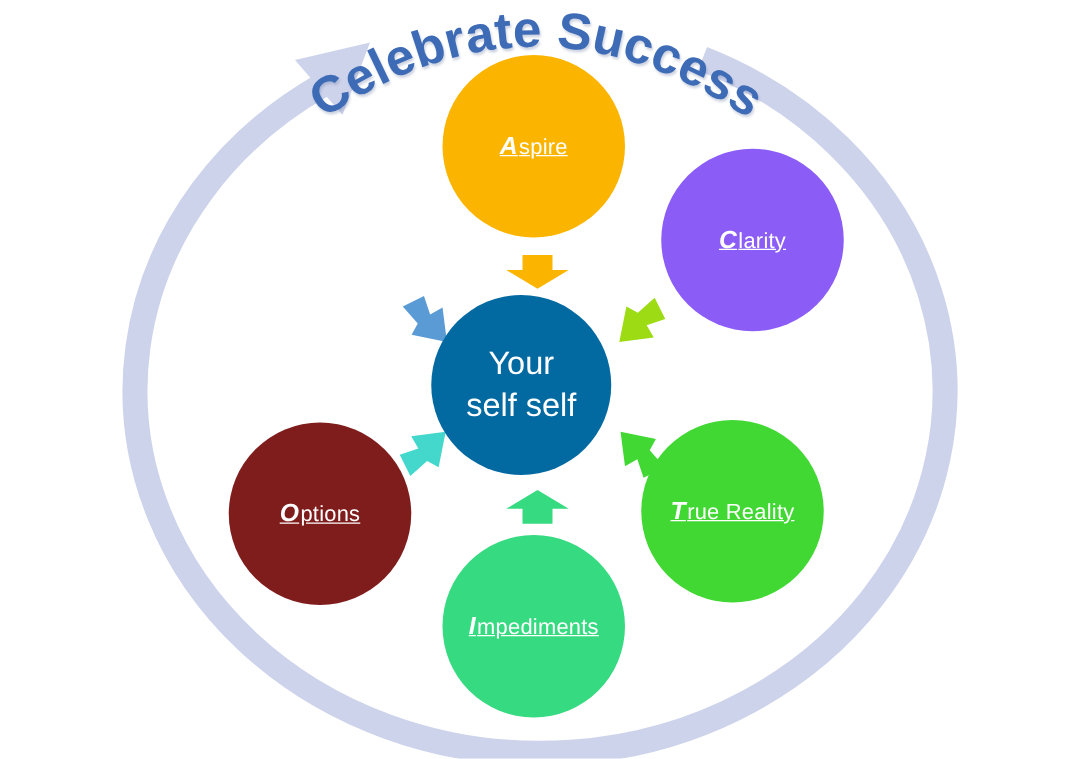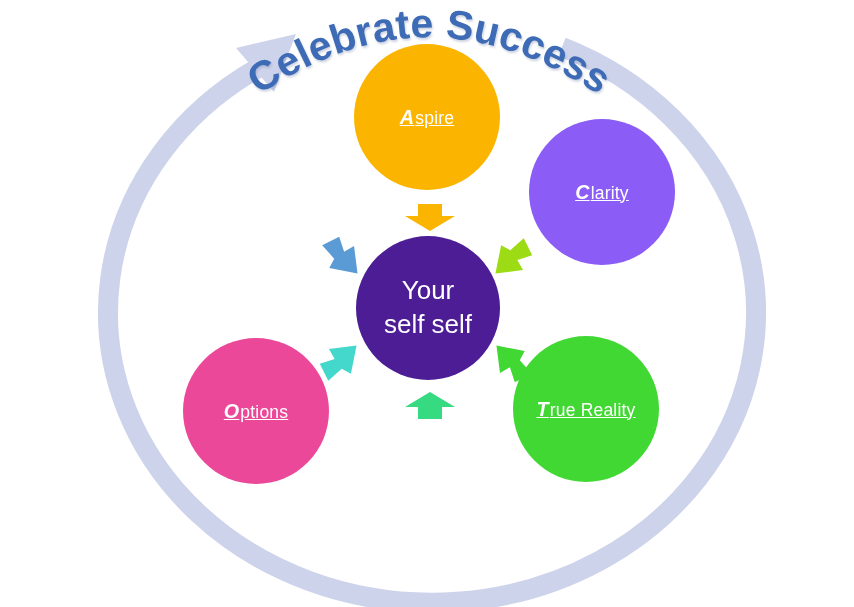--- a/index.html
+++ b/index.html
@@ -71,24 +71,27 @@
   </div>
 
   <div class="node" style="left: 529px; top: 119px; background-color: #8b5cf6;">
     <span class="label"><span class="lead">C</span><span>larity</span></span>
   </div>
 
   <div class="node" style="left: 513px; top: 336px; background-color: rgb(65, 216, 52);">
     <span class="label"><span class="lead">T</span><span>rue Reality</span></span>
   </div>
 
+  <div class="node" style="left: 354px; top: 428px; background-color: rgb(54, 218, 128);">
+    <span class="label"><span class="lead">I</span><span>mpediments</span></span>
+  </div>
 
-  <div class="node" style="left: 183px; top: 338px; background-color: #ec4899;">
+  <div class="node" style="left: 183px; top: 338px; background-color: #7f1d1d;">
     <span class="label"><span class="lead">O</span><span>ptions</span></span>
   </div>
 
 
-  <div class="node-center" style="left: 356px; top: 236px; background-color: #4c1d95;">
+  <div class="node-center" style="left: 345px; top: 236px; background-color: #0369a1;">
     <span class="center-line">Your</span>
     <span class="center-line">self self</span>
   </div>
 
 </div>
 
 </body></html>

